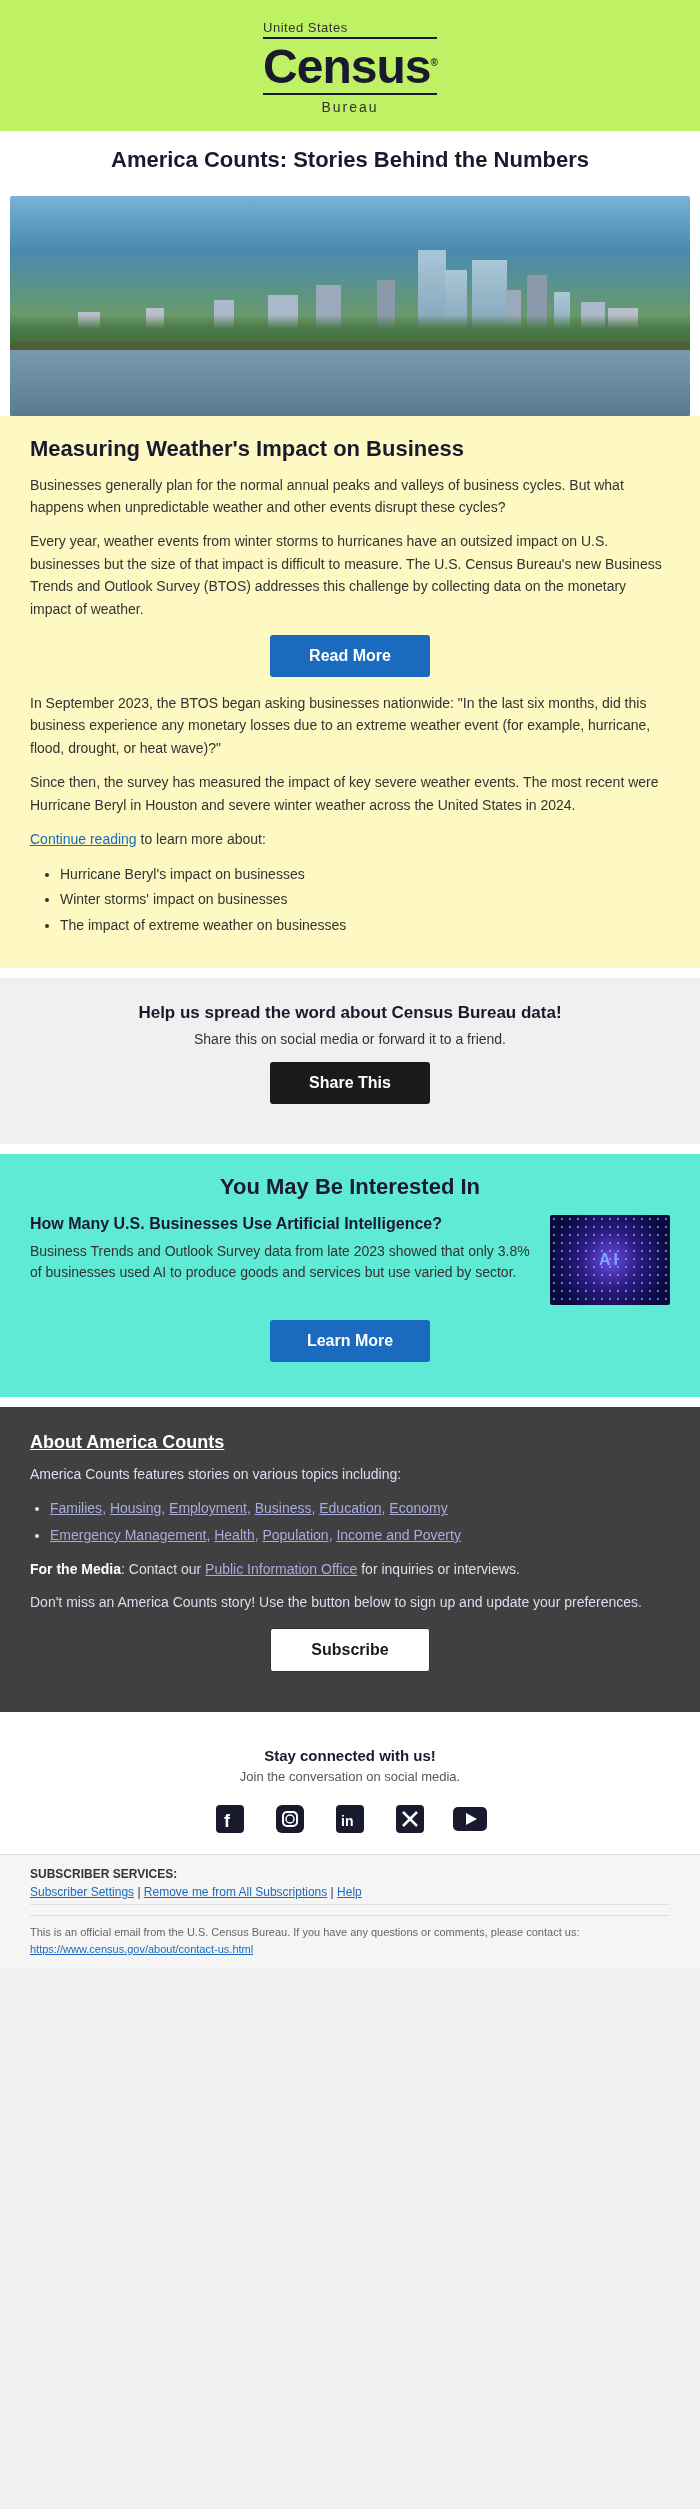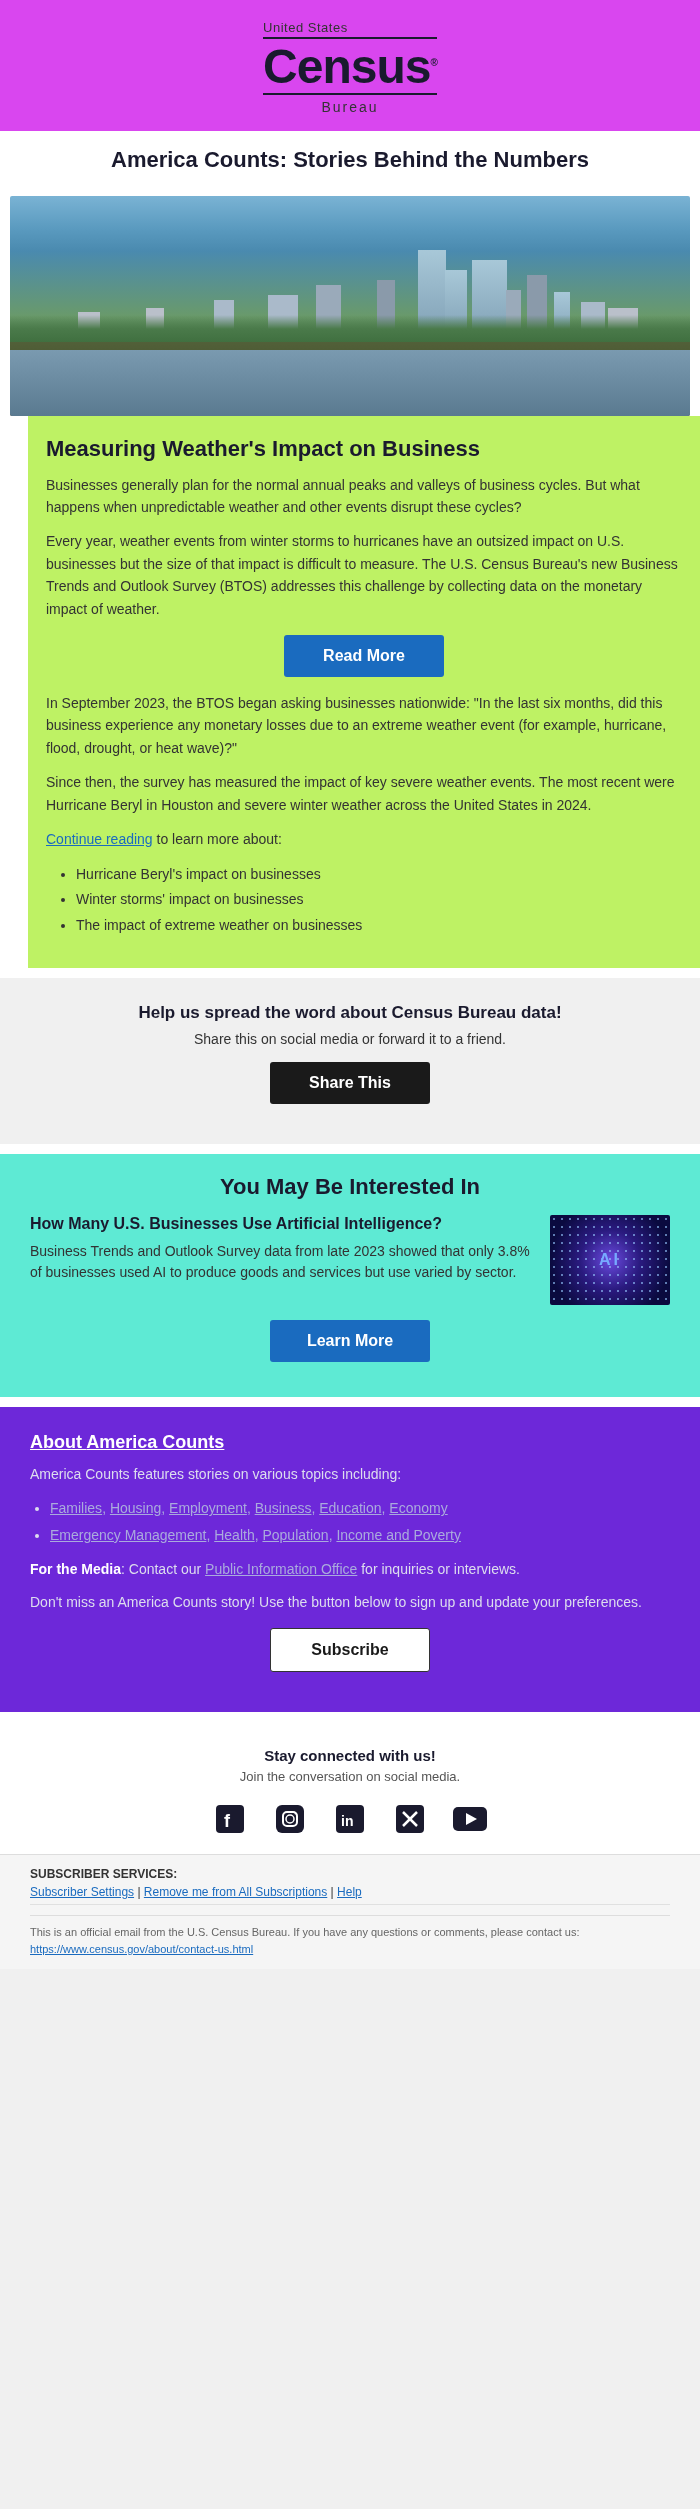--- a/index.html
+++ b/index.html
@@ -11,21 +11,21 @@
     }
     .email-wrapper {
       background: #ffffff;
       width: 700px;
     }
 
     
     .header {
       text-align: center;
       padding: 20px 10px 15px;
-      background: #d946ef;
+      background: #bef264;
     }
     .logo-text {
       display: inline-block;
       text-align: left;
     }
     .logo-united-states {
       font-size: 13px;
       color: #333;
       display: block;
       letter-spacing: 0.5px;
@@ -109,23 +109,22 @@
       position: absolute;
       bottom: 30%;
       left: 0;
       right: 0;
       height: 35px;
       background: linear-gradient(180deg, transparent 0%, #4a7a4a 40%, #3a6a3a 100%);
     }
 
     
     .article-section {
-      padding: 20px 18px;
-      background: #bef264;
-      margin-left: 28px;
+      padding: 20px 30px;
+      background: #fef9c3;
     }
     .article-title {
       font-size: 22px;
       font-weight: bold;
       color: #1a1a2e;
       margin-bottom: 12px;
     }
     .article-body p {
       font-size: 14px;
       color: #333;
@@ -266,21 +265,21 @@
     .ai-label {
       position: relative;
       color: #7af;
       font-size: 16px;
       font-weight: bold;
       letter-spacing: 3px;
     }
 
     
     .about-section {
-      background: #6d28d9;
+      background: #404040;
       padding: 25px 30px;
       margin: 10px 0;
       color: #fff;
     }
     .about-title {
       font-size: 18px;
       font-weight: bold;
       color: #fff;
       margin-bottom: 10px;
     }

